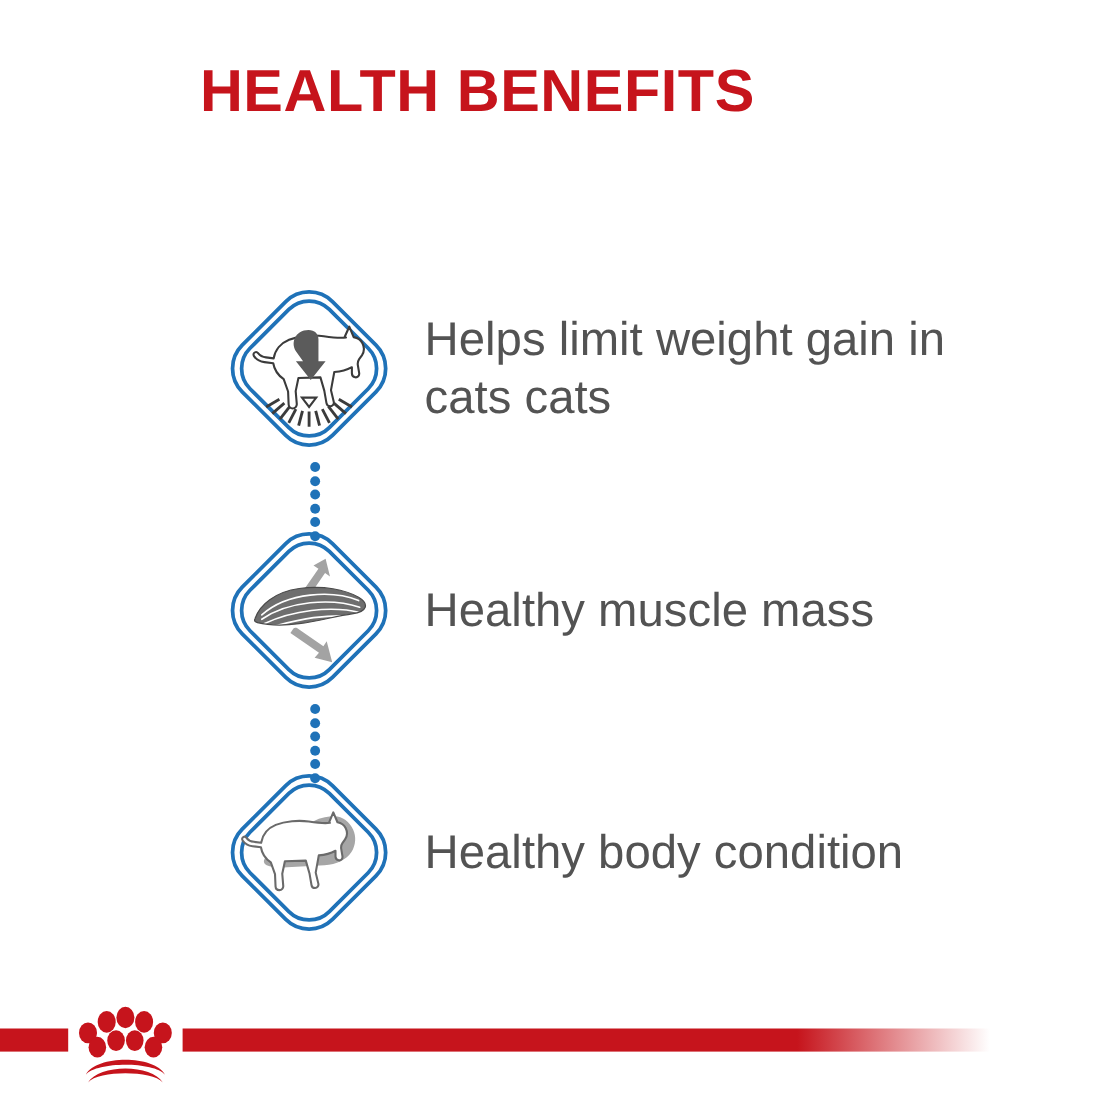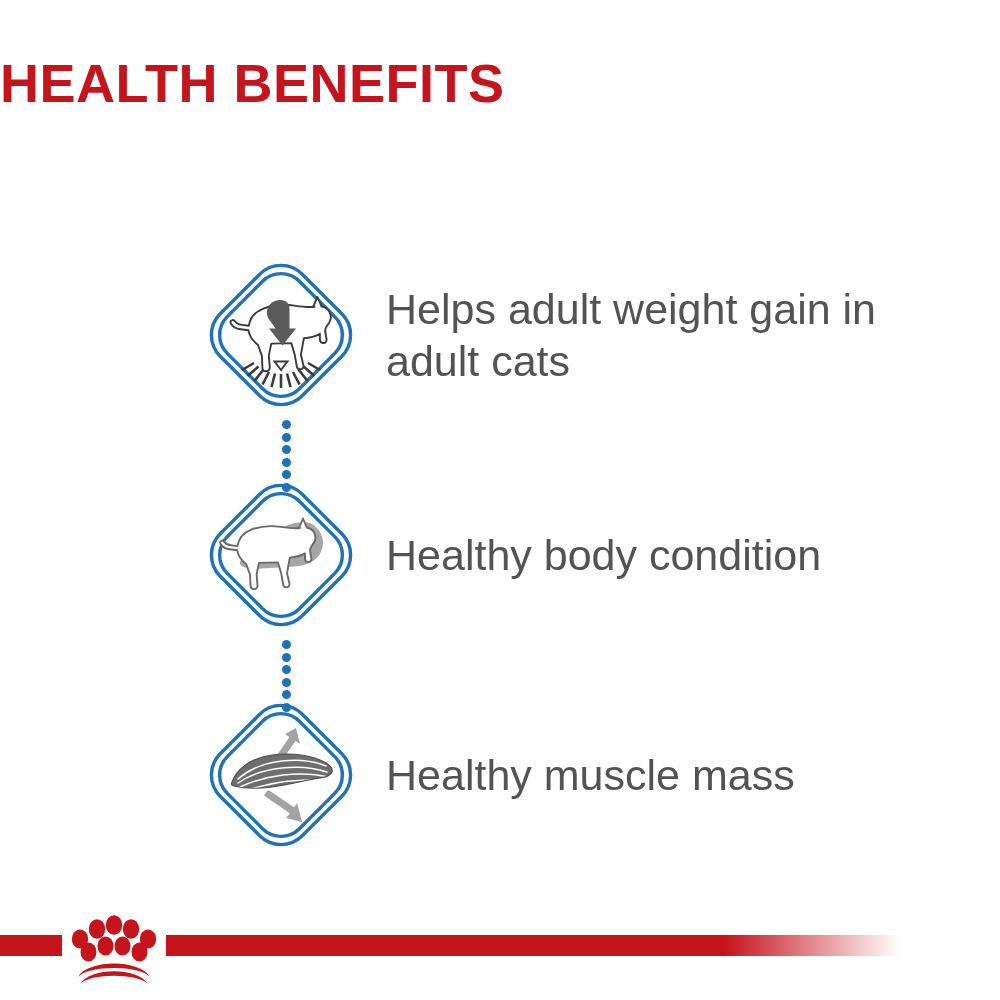--- a/index.html
+++ b/index.html
@@ -15,21 +15,21 @@
     font-family: "Liberation Sans", sans-serif;
     -webkit-font-smoothing: antialiased;
   }
 
   
   .title-block {
     position: absolute;
     top: 52px;
     left: 0;
     width: 868px;
-    text-align: left;
+    text-align: center;
   }
   .title-line {
     color: #c6141c;
     font-family: "Liberation Sans", sans-serif;
     font-weight: 700;
     font-size: 54px;
     line-height: 62px;
     letter-spacing: 0.5px;
     white-space: nowrap;
   }
@@ -175,21 +175,56 @@
           <line x1="107.5" y1="116.5" x2="118.5" y2="126"></line>
           <line x1="112" y1="113" x2="124" y2="120"></line>
           <line x1="79" y1="123.5" x2="75.5" y2="137"></line>
           <line x1="73" y1="122" x2="66.5" y2="134.5"></line>
           <line x1="67.5" y1="119.5" x2="58.5" y2="131"></line>
           <line x1="62.5" y1="116.5" x2="51.5" y2="126"></line>
           <line x1="58" y1="113" x2="46" y2="120"></line>
         </g>
       </svg>
     </div>
-    <div class="benefit-text">Helps adult weight gain in adult cats</div>
+    <div class="benefit-text">Helps limit weight gain in cats cats</div>
+  </div>
+
+  <div class="benefit-row">
+    <div class="icon-wrap">
+      <svg viewBox="0 0 170 170" xmlns="http://www.w3.org/2000/svg">
+        <g fill="none" stroke="#1f72b8" stroke-width="3.4">
+          <rect x="27" y="27" width="116" height="116" rx="30" ry="30" transform="rotate(45 85 85)"></rect>
+          <rect x="34" y="34" width="102" height="102" rx="26" ry="26" transform="rotate(45 85 85)"></rect>
+        </g>
+
+        <g fill="#a3a3a3">
+          <path d="M100 38 l4 16 -4.5 -3 -18 26 -6 -4 18 -26 -4.5 -3 z"></path>
+          <path d="M106 132 l-16 -4 4 -4.5 -26 -18 4 -6 26 18 3 -4.5 z"></path>
+        </g>
+
+        <g>
+          <path d="M36 92 c4 -12 18 -24 40 -27 c22 -3 42 1 54 8
+                   c5 3 7 6 6 9 c-1 3 -5 5 -12 6
+                   c-14 2 -32 7 -48 9 c-16 2 -30 1 -38 -1 c-3 -0.8 -3 -2.2 -2 -4 z" fill="#6e6e6e"></path>
+          <g fill="none" stroke="#ffffff" stroke-width="1.5" stroke-linecap="round">
+            <path d="M42 89 c10 -9 26 -16 44 -18 c16 -1.8 32 0 44 5"></path>
+            <path d="M42 93 c10 -7 26 -13 44 -15 c16 -1.6 33 0 45 4"></path>
+            <path d="M44 97 c11 -5 26 -10 43 -12 c17 -2 33 -1 45 2"></path>
+            <path d="M48 100.5 c12 -3 26 -7 41 -9 c17 -2 33 -2 45 0"></path>
+            <path d="M56 103 c12 -2 24 -5 37 -7 c16 -2.2 31 -3 41 -2.5"></path>
+          </g>
+          <g fill="none" stroke="#4b4b4b" stroke-width="1.1">
+            <path d="M36 92 c4 -12 18 -24 40 -27 c22 -3 42 1 54 8
+                     c5 3 7 6 6 9 c-1 3 -5 5 -12 6
+                     c-14 2 -32 7 -48 9 c-16 2 -30 1 -38 -1 c-3 -0.8 -3 -2.2 -2 -4 z"></path>
+          </g>
+        </g>
+      </svg>
+    </div>
+    <div class="benefit-text">Healthy muscle mass</div>
   </div>
 
   <div class="benefit-row">
     <div class="icon-wrap">
       <svg viewBox="0 0 170 170" xmlns="http://www.w3.org/2000/svg">
         <g fill="none" stroke="#1f72b8" stroke-width="3.4">
           <rect x="27" y="27" width="116" height="116" rx="30" ry="30" transform="rotate(45 85 85)"></rect>
           <rect x="34" y="34" width="102" height="102" rx="26" ry="26" transform="rotate(45 85 85)"></rect>
         </g>
 
@@ -221,55 +256,20 @@
                    c1.5 2 4 3.3 6.8 3.7
                    l6.6 0.8
                    c1.2 -7.1 6.2 -13.3 13.3 -16.2
                    c8.5 -3.4 20.9 -4.4 30 -3
                    c7.6 1.1 13.8 1.9 19.2 1.1 z"></path>
         </g>
       </svg>
     </div>
     <div class="benefit-text">Healthy body condition</div>
   </div>
-
-  <div class="benefit-row">
-    <div class="icon-wrap">
-      <svg viewBox="0 0 170 170" xmlns="http://www.w3.org/2000/svg">
-        <g fill="none" stroke="#1f72b8" stroke-width="3.4">
-          <rect x="27" y="27" width="116" height="116" rx="30" ry="30" transform="rotate(45 85 85)"></rect>
-          <rect x="34" y="34" width="102" height="102" rx="26" ry="26" transform="rotate(45 85 85)"></rect>
-        </g>
-
-        <g fill="#a3a3a3">
-          <path d="M100 38 l4 16 -4.5 -3 -18 26 -6 -4 18 -26 -4.5 -3 z"></path>
-          <path d="M106 132 l-16 -4 4 -4.5 -26 -18 4 -6 26 18 3 -4.5 z"></path>
-        </g>
-
-        <g>
-          <path d="M36 92 c4 -12 18 -24 40 -27 c22 -3 42 1 54 8
-                   c5 3 7 6 6 9 c-1 3 -5 5 -12 6
-                   c-14 2 -32 7 -48 9 c-16 2 -30 1 -38 -1 c-3 -0.8 -3 -2.2 -2 -4 z" fill="#6e6e6e"></path>
-          <g fill="none" stroke="#ffffff" stroke-width="1.5" stroke-linecap="round">
-            <path d="M42 89 c10 -9 26 -16 44 -18 c16 -1.8 32 0 44 5"></path>
-            <path d="M42 93 c10 -7 26 -13 44 -15 c16 -1.6 33 0 45 4"></path>
-            <path d="M44 97 c11 -5 26 -10 43 -12 c17 -2 33 -1 45 2"></path>
-            <path d="M48 100.5 c12 -3 26 -7 41 -9 c17 -2 33 -2 45 0"></path>
-            <path d="M56 103 c12 -2 24 -5 37 -7 c16 -2.2 31 -3 41 -2.5"></path>
-          </g>
-          <g fill="none" stroke="#4b4b4b" stroke-width="1.1">
-            <path d="M36 92 c4 -12 18 -24 40 -27 c22 -3 42 1 54 8
-                     c5 3 7 6 6 9 c-1 3 -5 5 -12 6
-                     c-14 2 -32 7 -48 9 c-16 2 -30 1 -38 -1 c-3 -0.8 -3 -2.2 -2 -4 z"></path>
-          </g>
-        </g>
-      </svg>
-    </div>
-    <div class="benefit-text">Healthy muscle mass</div>
-  </div>
 </div>
 
 <div class="connector" id="connector-1">
   <span class="dot"></span>
   <span class="dot"></span>
   <span class="dot"></span>
   <span class="dot"></span>
   <span class="dot"></span>
   <span class="dot"></span>
 </div>

